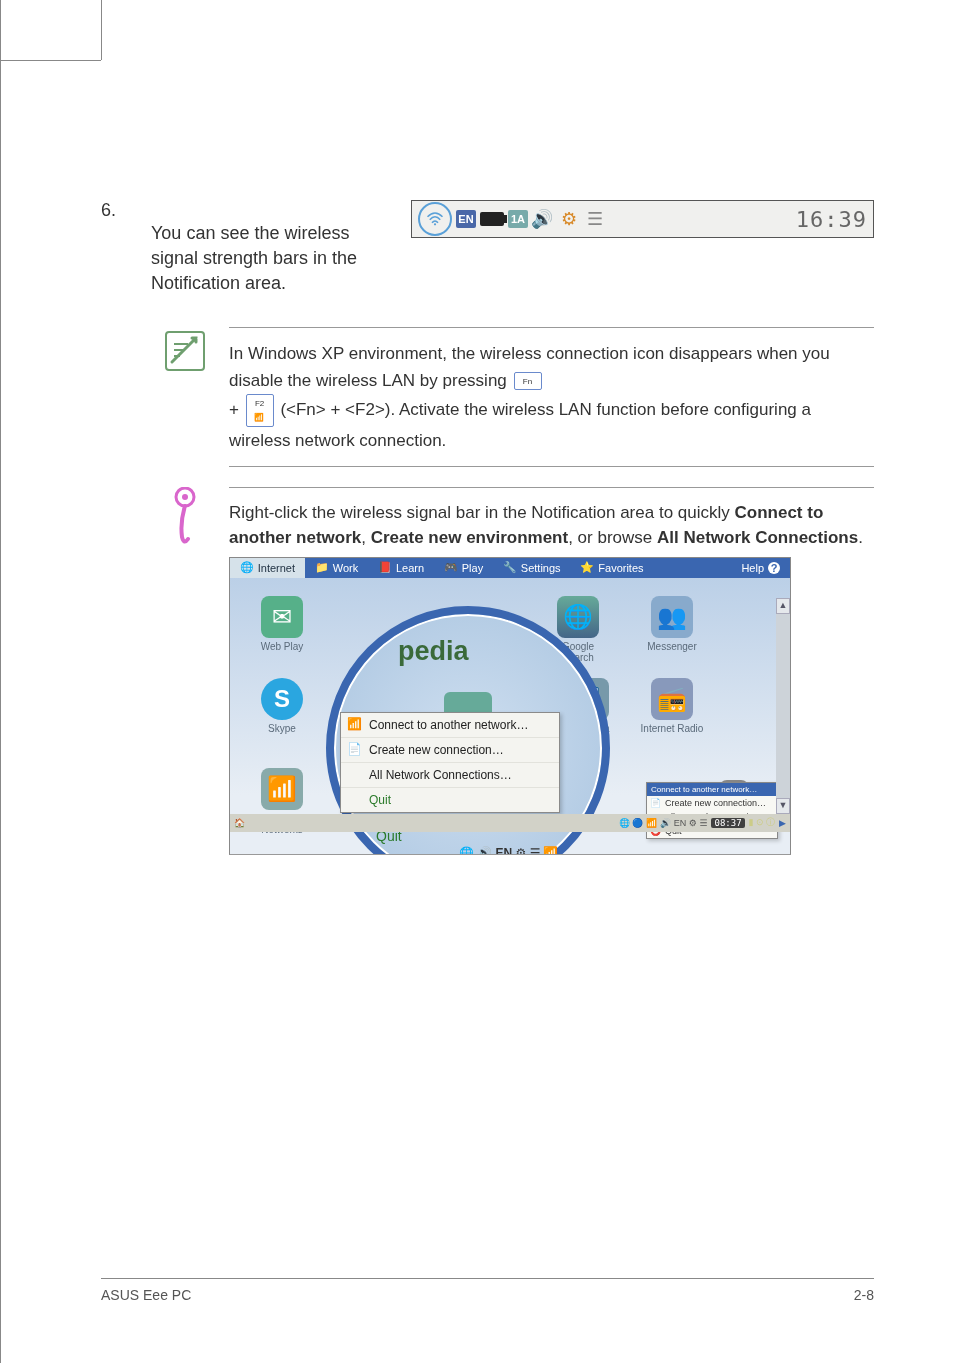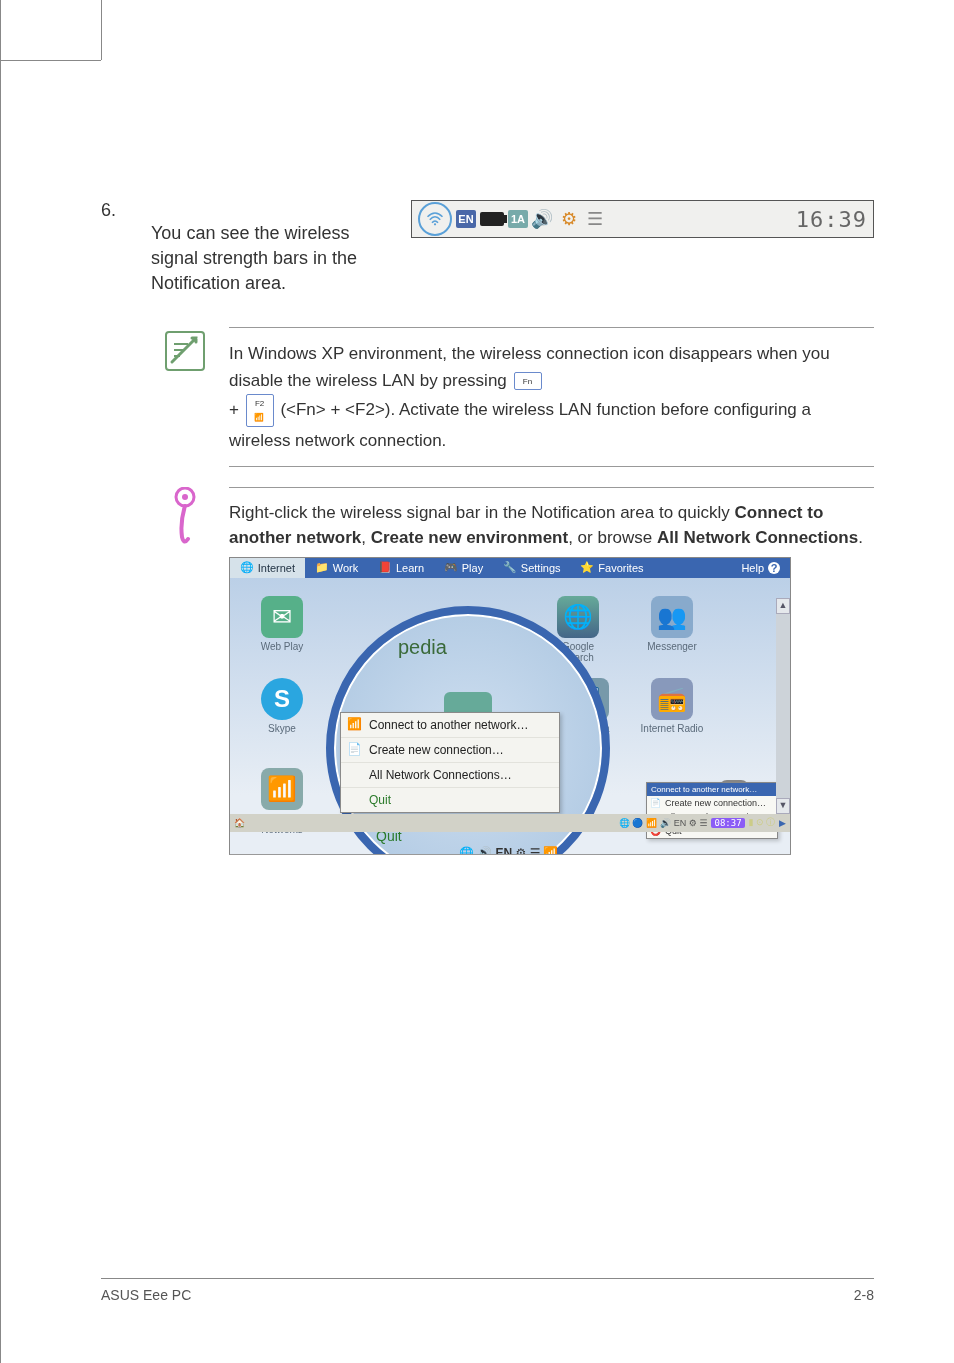--- a/index.html
+++ b/index.html
@@ -236,21 +236,21 @@
   }
   .mini-menu .mmrow { padding:2px 4px 2px 18px; position:relative; color:#333;}
   .mini-menu .mmrow .mi{position:absolute;left:3px;top:2px;font-size:9px;}
   .bottom-tray {
     position:absolute; left:0; right:0; bottom:0; height:18px;
     background:#d2d2c8; display:flex; align-items:center;
     font-size:9px; color:#555; padding:0 4px; gap:4px;
   }
   .bottom-tray .home{color:#888;}
   .bottom-tray .spacer{flex:1;}
-  .bottom-tray .tm{font-family:monospace; background:#8b5cf6; color:#fff; padding:0 3px; border-radius:2px;}
+  .bottom-tray .tm{font-family:monospace; background:#404040; color:#fff; padding:0 3px; border-radius:2px;}
   .scrollbar { position:absolute; right:0; top:20px; width:14px; bottom:18px; background:#cdd3d9; display:flex; flex-direction:column;}
   .scrollbar .arr{height:14px; background:#e5e8ec; border:1px solid #aab; font-size:9px; text-align:center; line-height:12px; color:#556;}
   .scrollbar .track{flex:1;}
 
   .footer {
     position: absolute;
     left: 100px;
     right: 80px;
     bottom: 60px;
     border-top: 1px solid #888;
@@ -382,21 +382,21 @@
       <div class="appicon" style="left:20px; top:190px;">
         <div class="ic" style="background:#8aa;">📶</div>
         <div>Wireless Networks</div>
       </div>
       <div class="appicon" style="left:472px; top:202px;">
         <div class="ic" style="background:#888;height:22px;width:30px;font-size:14px;">🗺</div>
         <div>aps</div>
       </div>
 
       <div class="lens">
-        <div style="position:absolute; left:64px; top:22px; color:#3a6a3a; font-size:20px; font-weight:normal;text-align:center;">pedia</div>
+        <div style="position:absolute; left:64px; top:22px; color:#3a6a3a; font-size:27px; font-weight:bold;text-align:center;">pedia</div>
         <div style="position:absolute; left:110px; top:78px; width:48px;height:40px;background:#6a9;border-radius:6px;"></div>
         <div style="position:absolute; left:42px; top:214px; color:#2a7a2a; font-size:14px;">Quit</div>
         <div style="position:absolute; left:96px; top:232px; font-size:12px; color:#333;margin-left:29px;">🌐 🔊 <b>EN</b> ⚙ ☰ 📶</div>
       </div>
 
       <div class="ctx-menu">
         <div class="ctx-item"><span class="ci">📶</span><span>Connect to another network…</span></div>
         <div class="ctx-item"><span class="ci">📄</span><span>Create new connection…</span></div>
         <div class="ctx-item"><span>All Network Connections…</span></div>
         <div class="ctx-item"><span>Quit</span></div>

